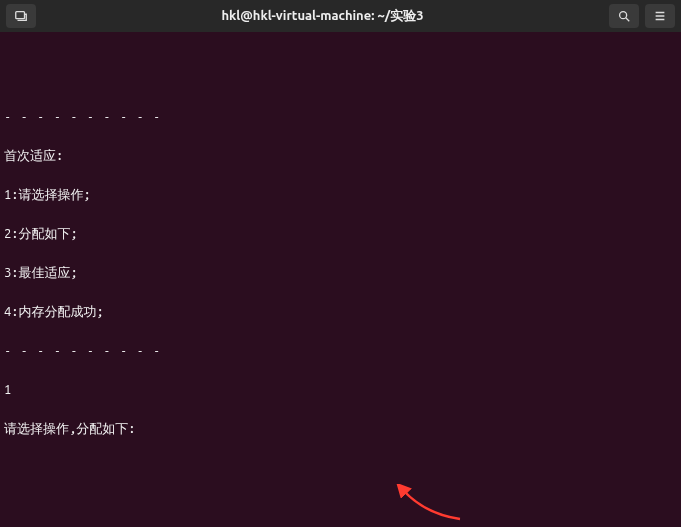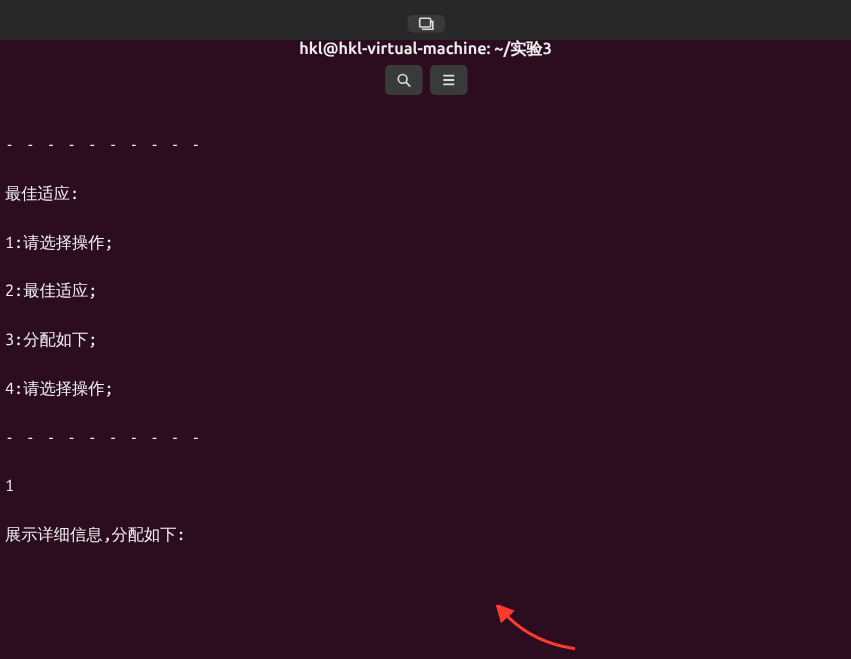--- a/index.html
+++ b/index.html
@@ -11,21 +11,20 @@
       color: #e8e8e8;
       overflow: hidden;
     }
     .titlebar {
       background: #282828;
       height: 32px;
       display: flex;
       align-items: center;
       padding: 12px 6px;
       gap: 4px;
-      flex-direction: column;
     }
     .tb-btn {
       width: 30px;
       height: 24px;
       background: #3a3a3a;
       border-radius: 4px;
       display: flex;
       align-items: center;
       justify-content: center;
       color: #ddd;
@@ -80,28 +79,28 @@
       <svg viewBox="0 0 16 16" fill="none" stroke="currentColor" stroke-width="1.8">
         <path d="M3 4h10M3 8h10M3 12h10"></path>
       </svg>
     </div>
   </div>
 </div>
 
 <div class="terminal">
 <div class="blank"></div>
 <div class="sep">- - - - - - - - - -</div>
-<div>最佳适应:</div>
+<div>首次适应:</div>
 <div>1:请选择操作;</div>
-<div>2:最佳适应;</div>
-<div>3:分配如下;</div>
-<div>4:请选择操作;</div>
+<div>2:分配如下;</div>
+<div>3:最佳适应;</div>
+<div>4:内存分配成功;</div>
 <div class="sep">- - - - - - - - - -</div>
 <div>1</div>
-<div>展示详细信息,分配如下:</div>
+<div>请选择操作,分配如下:</div>
 
 
 
 
 
 
 
 
 
 

